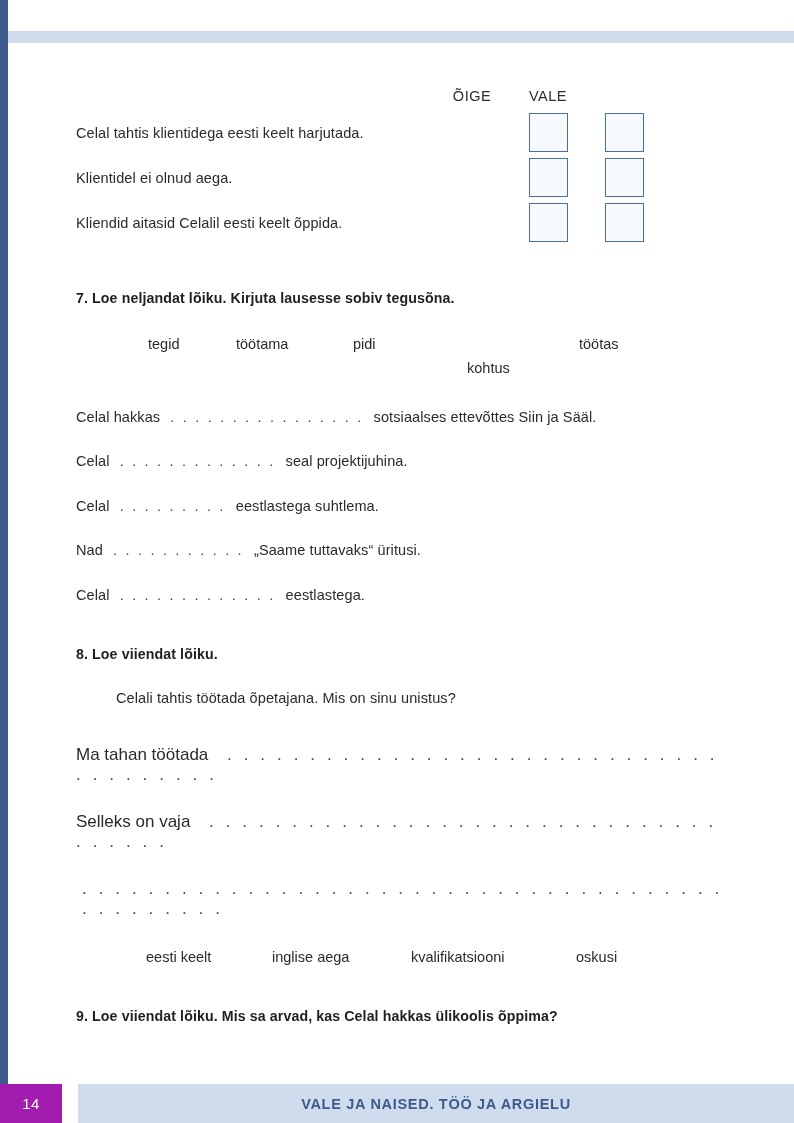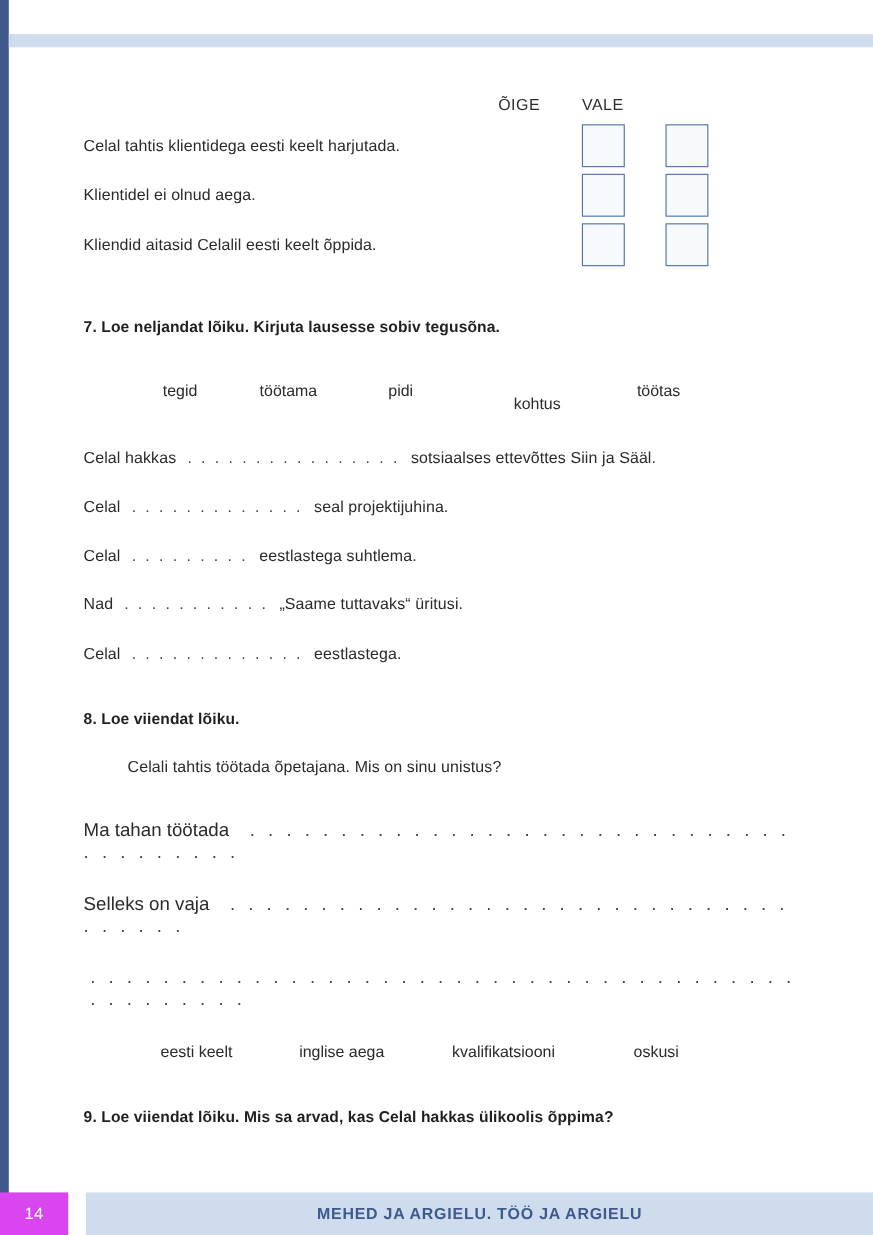--- a/index.html
+++ b/index.html
@@ -103,21 +103,20 @@
     font-weight: bold;
     color: #1f1f1f;
     letter-spacing: 0.1px;
   }
 
   
   .wordbank {
     display: flex;
     font-size: 14.5px;
     color: #2a2a2a;
-    align-items: center;
   }
   .wordbank .w { white-space: nowrap; }
 
   
   .sentence {
     font-size: 14.5px;
     color: #2a2a2a;
     letter-spacing: 0.1px;
     line-height: 1.2;
   }
@@ -135,21 +134,21 @@
     letter-spacing: 3.6px;
   }
 
   
   .footer-page {
     position: absolute;
     left: 0;
     bottom: 0;
     width: 62px;
     height: 39px;
-    background: #d946ef;
+    background: #a21caf;
     color: #ffffff;
     display: flex;
     align-items: center;
     justify-content: center;
     font-size: 15px;
     letter-spacing: 0.3px;
   }
   .footer-bar {
     position: absolute;
     left: 78px;
@@ -282,15 +281,15 @@
       <div class="w" style="width:139px;">inglise aega</div>
       <div class="w" style="width:165px;">kvalifikatsiooni</div>
       <div class="w">oskusi</div>
     </div>
 
     <div class="q-heading" style="margin-top:43px;">9. Loe viiendat lõiku. Mis sa arvad, kas Celal hakkas ülikoolis õppima?</div>
 
   </div>
 
   <div class="footer-page">14</div>
-  <div class="footer-bar">MEHED JA ARGIELU. TÖÖ JA ARGIELU</div>
+  <div class="footer-bar">VALE JA NAISED. TÖÖ JA ARGIELU</div>
 
 </div>
 
 </body></html>

